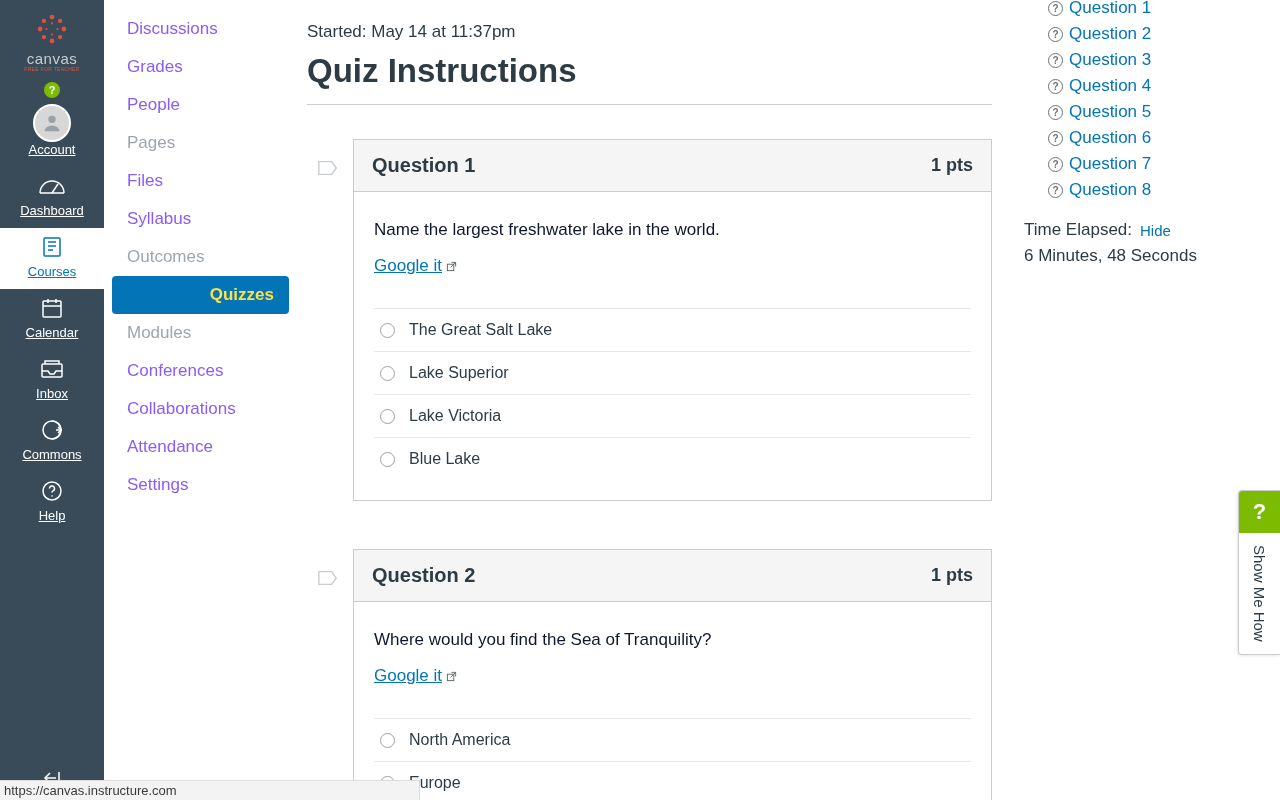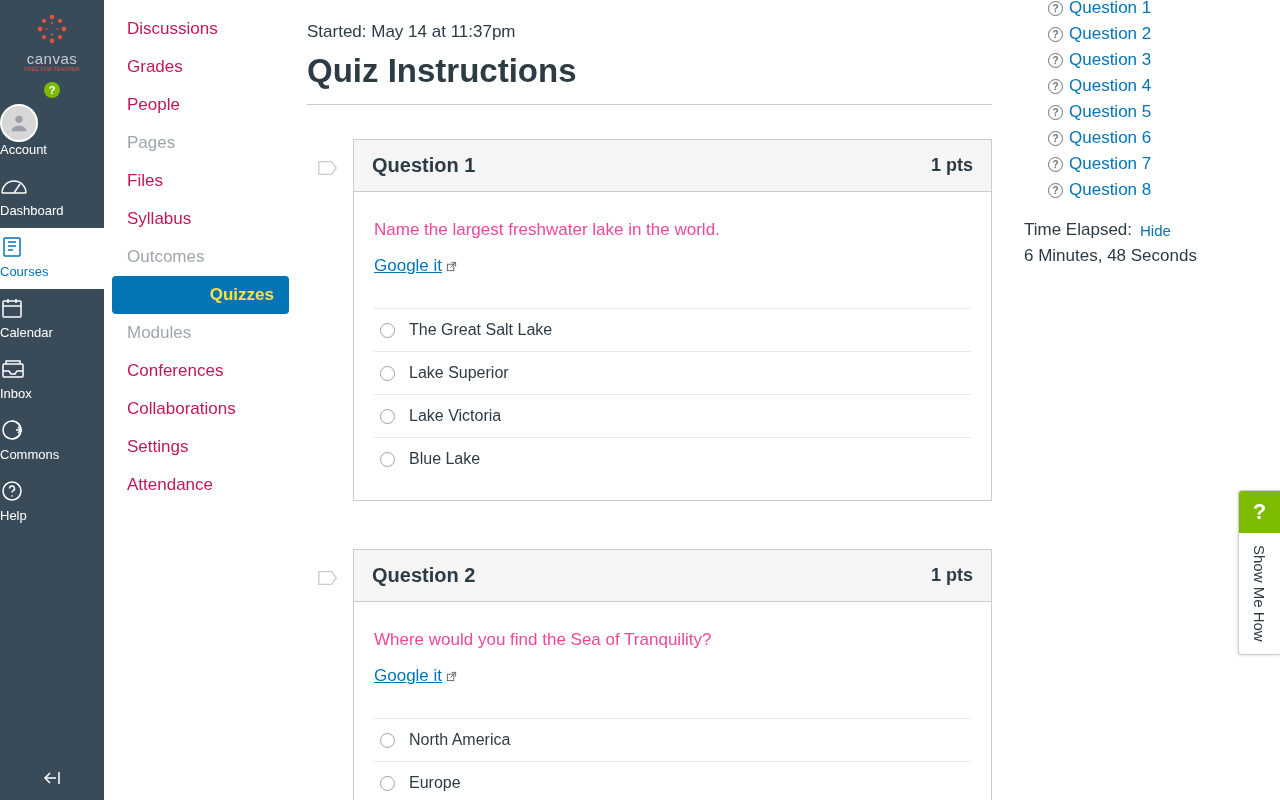--- a/index.html
+++ b/index.html
@@ -7,44 +7,44 @@
 .app { display: flex; height: 800px; width: 1280px; position: relative; }
 .global-nav { width: 104px; background: #394b58; display: flex; flex-direction: column; align-items: center; color: #fff; flex-shrink: 0; }
 .global-nav .logo-block { padding: 12px 0 6px 0; display: flex; flex-direction: column; align-items: center; }
 .global-nav .logo-wheel { width: 34px; height: 34px; position: relative; }
 .global-nav .logo-wheel svg { width: 34px; height: 34px; }
 .global-nav .logo-text { color: #c7cdd1; font-size: 15px; margin-top: 4px; letter-spacing: 0.5px; }
 .global-nav .logo-sub { color: #e0513e; font-size: 5px; letter-spacing: 0.3px; margin-top: -1px; }
 .help-badge { width: 16px; height: 16px; border-radius: 50%; background: #7cbb00; display: flex; align-items: center; justify-content: center; color: #fff; font-size: 11px; font-weight: bold; margin-top: 4px; margin-bottom: 4px; }
 .avatar-circle { width: 38px; height: 38px; border-radius: 50%; background: #d7d7d7; border: 2px solid #fff; display: flex; align-items: center; justify-content: center; margin-top: 2px; }
 .avatar-circle svg { width: 22px; height: 22px; }
-.gnav-item { width: 100%; padding: 6px 0 10px 0; display: flex; flex-direction: column; align-items: flex-start; cursor: pointer; font-size: 13px; color: #fff; }
+.gnav-item { width: 100%; padding: 6px 0 10px 0; display: flex; flex-direction: column; align-items: center; cursor: pointer; font-size: 13px; color: #fff; text-decoration: underline; }
 .gnav-item .icon { height: 26px; display: flex; align-items: center; justify-content: center; margin-bottom: 4px; }
 .gnav-item.active { background: #fff; color: #0374b5; }
 .gnav-item.active .icon svg { stroke: #0374b5; fill: none; }
 .gnav-item .icon svg { stroke: #fff; fill: none; stroke-width: 1.5; }
 .gnav-item.active .label { color: #0374b5; }
 .gnav-spacer { flex: 1; }
 .gnav-collapse { color: #fff; padding: 10px; }
 .course-nav { width: 193px; padding: 10px 0; flex-shrink: 0; border-right: 0; }
 .course-nav ul { list-style: none; }
-.course-nav li { padding: 9px 15px; font-size: 17px; color: #be185d; cursor: pointer; border-radius: 4px; margin: 0 8px 0 8px; }
+.course-nav li { padding: 9px 15px; font-size: 17px; color: #8b5cf6; cursor: pointer; border-radius: 4px; margin: 0 8px 0 8px; }
 .course-nav li.disabled { color: #9ea6ac; }
 .course-nav li.active { background: #0374b5; color: #fde047; font-weight: bold; text-align: right; }
 .main { flex: 1; padding: 16px 24px 0 10px; overflow-y: auto; position: relative; }
 .started-line { font-size: 17px; color: #2d3b45; margin-top: 6px; }
 .quiz-title { font-size: 33px; font-weight: bold; color: #2d3b45; margin-top: 10px; padding-bottom: 14px; border-bottom: 1px solid #c7cdd1; margin-bottom: 34px; }
 .qwrap { position: relative; margin-bottom: 48px; margin-left: 46px; }
 .flag { position: absolute; left: -36px; top: 20px; width: 22px; height: 18px; }
 .flag svg { width: 22px; height: 18px; }
 .qbox { border: 1px solid #c7cdd1; }
 .qhead { background: #f5f5f5; border-bottom: 1px solid #c7cdd1; padding: 14px 18px; display: flex; justify-content: space-between; align-items: center; font-size: 20px; font-weight: bold; color: #2d3b45; }
 .qhead .pts { font-weight: bold; font-size: 18px; }
 .qbody { padding: 28px 20px 20px 20px; }
-.qtext { font-size: 17px; color: #ec4899; margin-bottom: 16px; }
+.qtext { font-size: 17px; color: #0f172a; margin-bottom: 16px; }
 .qlink { color: #0374b5; text-decoration: underline; font-size: 17px; display: inline-flex; align-items: center; gap: 4px; margin-bottom: 18px; }
 .ext-icon { font-size: 11px; text-decoration: none; display: inline-block; }
 .answers { margin-top: 14px; }
 .answer-row { border-top: 1px solid #e8e8e8; padding: 12px 0; display: flex; align-items: center; gap: 14px; font-size: 16px; }
 .radio { width: 15px; height: 15px; border: 1.5px solid #a0a0a0; border-radius: 50%; flex-shrink: 0; margin-left: 6px; }
 .right-panel { width: 264px; padding: 0 16px 0 8px; flex-shrink: 0; overflow: hidden; }
 .qlinks { margin-top: -4px; }
 .qlink-row { display: flex; align-items: center; gap: 6px; padding: 2px 0 4px 24px; }
 .qcircle { width: 15px; height: 15px; border: 1.5px solid #6e7377; border-radius: 50%; display: flex; align-items: center; justify-content: center; font-size: 10px; color: #6e7377; font-weight: bold; }
 .qlink-text { color: #0374b5; font-size: 17px; cursor: pointer; }
@@ -180,22 +180,22 @@
         <li>Grades</li>
         <li>People</li>
         <li class="disabled">Pages</li>
         <li>Files</li>
         <li>Syllabus</li>
         <li class="disabled">Outcomes</li>
         <li class="active">Quizzes</li>
         <li class="disabled">Modules</li>
         <li>Conferences</li>
         <li>Collaborations</li>
+        <li>Attendance</li>
         <li>Settings</li>
-        <li>Attendance</li>
       </ul>
   </div>
 
   <div class="main">
     <div class="started-line">Started: May 14 at 11:37pm</div>
     <div class="quiz-title">Quiz Instructions</div>
     <div id="questions-holder">
         <div class="qwrap">
           <div class="flag"><svg viewBox="0 0 24 18">
               <path d="M2 2 H16 L21 9 L16 16 H2 Z" fill="none" stroke="#c7cdd1" stroke-width="1.5"></path>
@@ -305,14 +305,15 @@
       </div>
       <div class="elapsed-val">6 Minutes, 48 Seconds</div>
     </div>
   </div>
 
   <div class="show-me-how-tab">
     <div class="q">?</div>
     <div class="text">Show Me How</div>
   </div>
 
+  <div class="status-bar">https://canvas.instructure.com</div>
 
 </div>
 
 </body></html>

